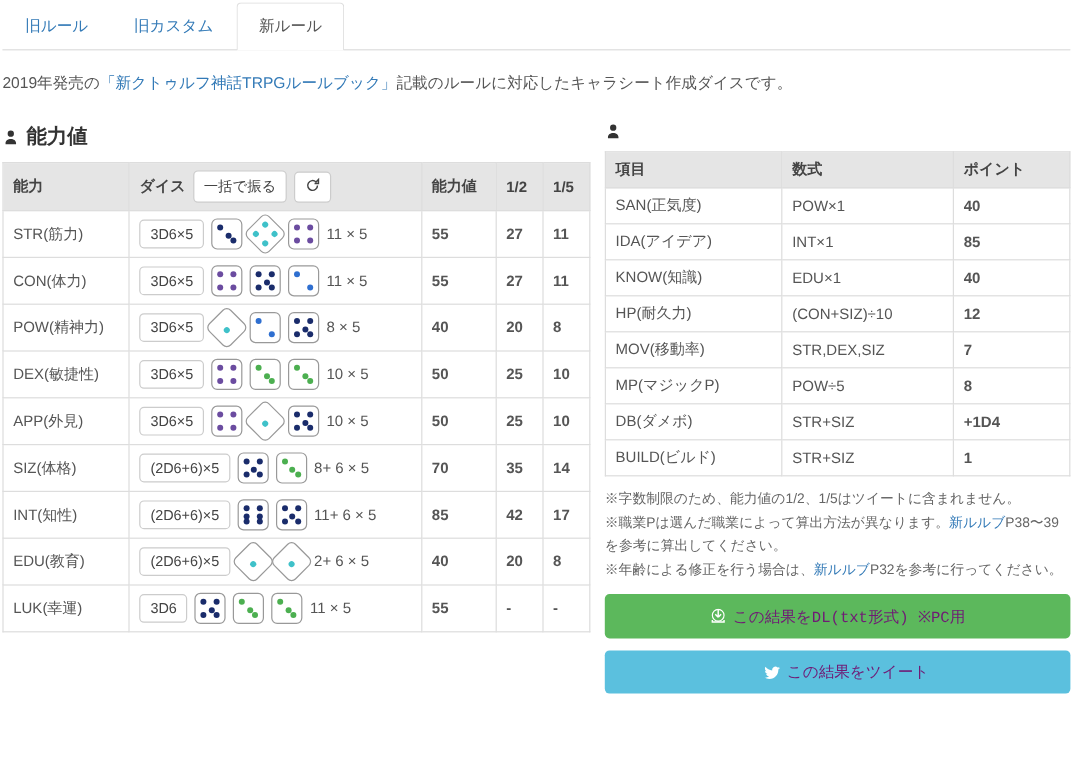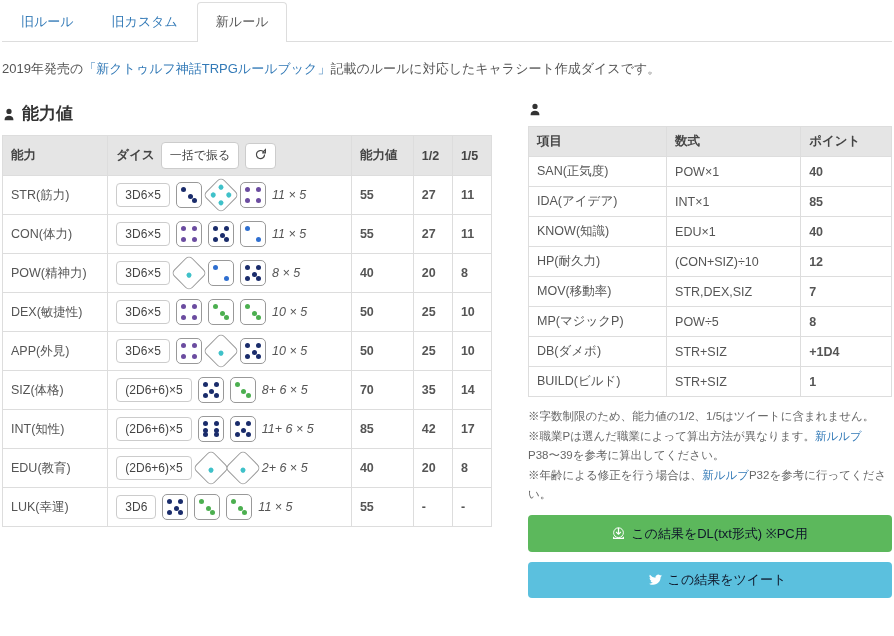--- a/index.html
+++ b/index.html
@@ -2,21 +2,21 @@
 <html><head>
 <meta charset="utf-8">
 <style>
 * { box-sizing: border-box; margin: 0; padding: 0; }
 body { font-family: "Helvetica Neue", Arial, sans-serif; font-size: 13px; color: #555; background: #fff; padding: 2px; }
 .tabs { display: flex; border-bottom: 1px solid #ddd; margin-bottom: 16px; }
 .tab { padding: 10px 18px; color: #337ab7; cursor: pointer; border: 1px solid transparent; border-bottom: none; border-radius: 4px 4px 0 0; }
 .tab.active { color: #555; background: #fff; border-color: #ddd; margin-bottom: -1px; text-align: center; }
 .intro { margin: 18px 0 24px; color: #555; font-size: 13px; }
 .intro a { color: #337ab7; text-decoration: none; }
-.cols { display: flex; gap: 36px; }
+.cols { display: flex; gap: 12px; }
 .left { flex: 0 0 490px; }
 .right { flex: 1; }
 h3 { font-size: 17px; font-weight: bold; color: #333; margin-bottom: 10px; display: flex; align-items: center; gap: 6px; }
 .user-icon { width: 14px; height: 14px; display: inline-block; }
 table { width: 100%; border-collapse: collapse; }
 th, td { border: 1px solid #ddd; padding: 6px 8px; text-align: left; vertical-align: middle; font-size: 12.5px; }
 th { background: #e5e5e5; font-weight: bold; color: #444; }
 .btn { display: inline-block; padding: 5px 10px; background: #fff; border: 1px solid #ccc; border-radius: 4px; color: #444; font-size: 12px; cursor: pointer; }
 .btn-sm { padding: 4px 8px; }
 .btn-grp { display: flex; gap: 6px; align-items: center; }
@@ -24,25 +24,25 @@
 .die { width: 26px; height: 26px; border: 1px solid #999; border-radius: 5px; background: #fff; position: relative; flex-shrink: 0; }
 .die .p { position: absolute; width: 5px; height: 5px; border-radius: 50%; }
 .c-navy .p { background: #1a2c6b; }
 .c-teal .p { background: #3fc1c9; }
 .c-purple .p { background: #6b4ca0; }
 .c-blue .p { background: #2f6fd0; }
 .c-green .p { background: #4caf50; }
 .tilt { transform: rotate(45deg); }
 
 .tl{top:4px;left:4px}.tr{top:4px;right:4px}.ml{top:10.5px;left:4px}.mr{top:10.5px;right:4px}.bl{bottom:4px;left:4px}.br{bottom:4px;right:4px}.cc{top:10.5px;left:10.5px}
-.calc { font-size: 12.5px; color: #555; white-space: nowrap; font-style: italic; }
+.calc { font-size: 12.5px; color: #555; white-space: nowrap; }
 .bold { font-weight: bold; }
 .note { font-size: 11.5px; color: #666; margin-top: 10px; line-height: 1.7; }
 .note a { color: #337ab7; text-decoration: none; }
-.btn-wide { display: flex; width: 100%; justify-content: center; align-items: center; gap: 6px; padding: 9px; border-radius: 4px; color: #0f172a; font-size: 13px; border: none; cursor: pointer; margin-top: 10px; }
+.btn-wide { display: flex; width: 100%; justify-content: center; align-items: center; gap: 6px; padding: 9px; border-radius: 4px; color: #701a75; font-size: 13px; border: none; cursor: pointer; margin-top: 10px; font-family: Liberation Mono, monospace; }
 .btn-green { background: #5cb85c; }
 .btn-blue { background: #5bc0de; padding-left: 24px; }
 .refresh-icon, .dl-icon, .tw-icon { width: 13px; height: 13px; }
 </style>
 </head>
 <body>
 
 <div class="tabs" id="tabs-ct">
     <div class="tab">旧ルール</div>
     <div class="tab">旧カスタム</div>

